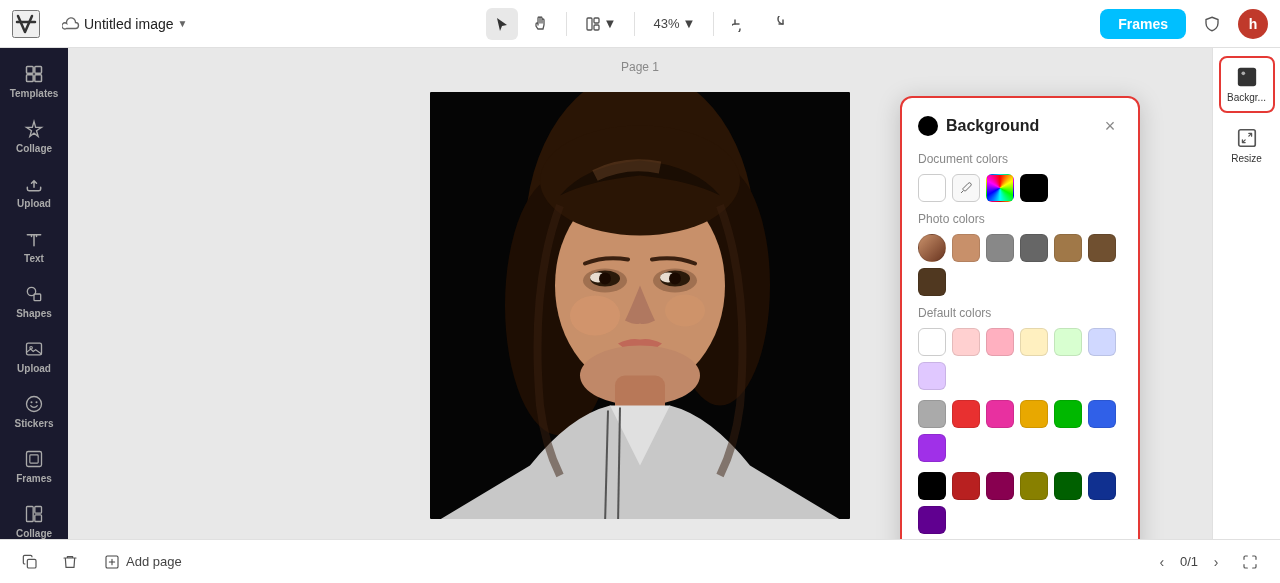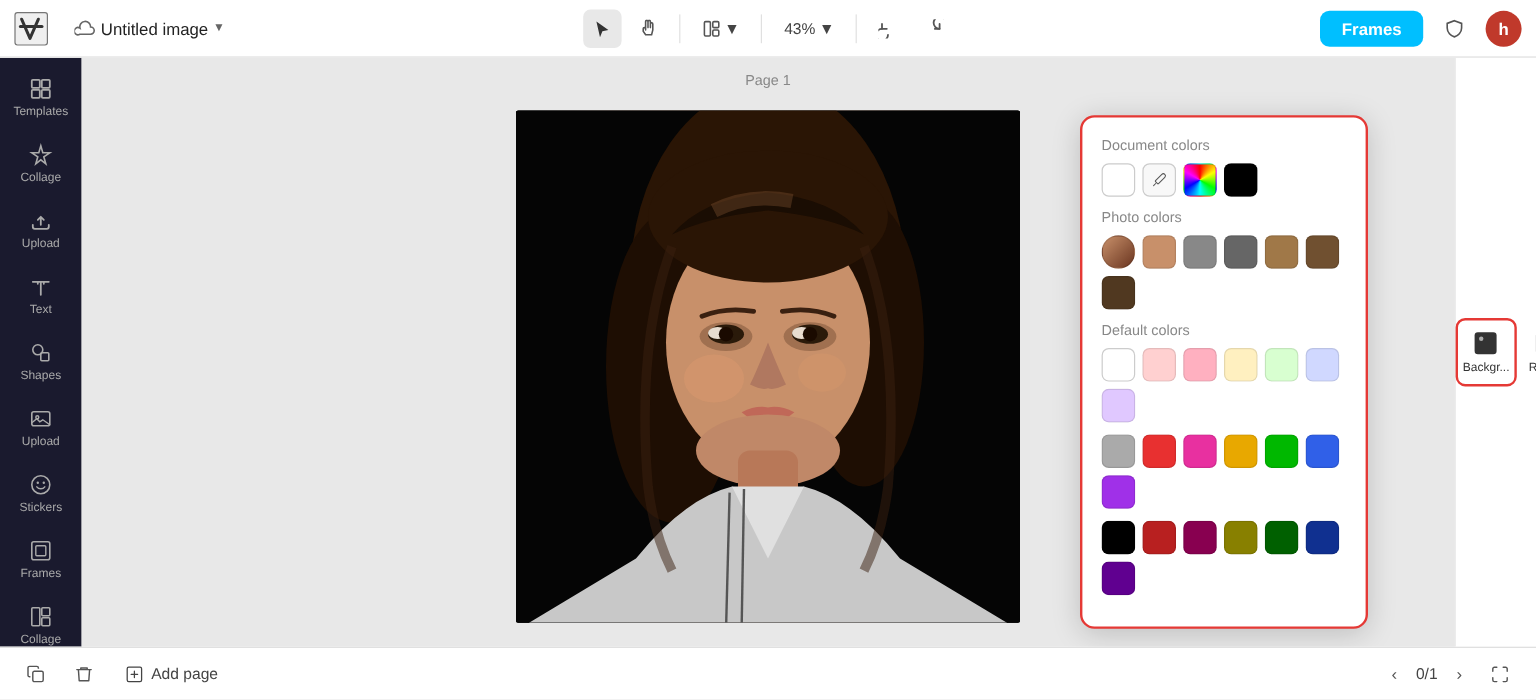--- a/index.html
+++ b/index.html
@@ -85,21 +85,21 @@
       width: 56px;
       display: flex;
       flex-direction: column;
       align-items: center;
       padding: 8px 4px;
       border-radius: 8px;
       cursor: pointer;
       color: #aaa;
       gap: 4px;
     }
-    .sidebar-item .label { font-size: 10px; text-align: center; }
+    .sidebar-item .label { font-size: 10px; text-align: center; font-weight: bold; }
 
     
     .canvas-area {
       flex: 1;
       background: #e8e8e8;
       position: relative;
       display: flex;
       flex-direction: column;
       align-items: center;
       padding: 20px;
@@ -130,21 +130,21 @@
         radial-gradient(ellipse 60% 70% at 50% 45%, #c8906a 0%, #a0704a 30%, #7a5035 55%, #3a2010 80%, #000 100%);
       position: relative;
     }
 
     
     .right-panel {
       width: 68px;
       background: #fff;
       border-left: 1px solid #e0e0e0;
       display: flex;
-      flex-direction: row;
+      flex-direction: column;
       align-items: center;
       padding: 8px 0;
       gap: 4px;
     }
     .right-item {
       width: 56px;
       display: flex;
       flex-direction: column;
       align-items: center;
       padding: 8px 4px;
@@ -435,20 +435,27 @@
 
           <path d="M165 90 Q195 75 230 82" stroke="#7a5030" stroke-width="12" fill="none" opacity="0.4"></path>
 
           <ellipse cx="165" cy="230" rx="25" ry="20" fill="#e8a070" opacity="0.3"></ellipse>
           <ellipse cx="255" cy="225" rx="20" ry="16" fill="#e8a070" opacity="0.2"></ellipse>
         </svg>
       </div>
     </div>
 
     <div class="bg-panel">
+      <div class="bg-panel-header">
+        <div class="bg-panel-title-area">
+          <div class="bg-circle"></div>
+          <span class="bg-title">Background</span>
+        </div>
+        <button class="close-btn">×</button>
+      </div>
 
       <div class="section-label">Document colors</div>
       <div class="color-row">
         <div class="color-swatch white" style="background:#fff;"></div>
         <button class="eyedropper-btn">
           <svg width="14" height="14" viewBox="0 0 24 24" fill="none">
             <path d="M20 4a3 3 0 00-4.24 0l-9 9a1 1 0 000 1.41l2.83 2.83a1 1 0 001.41 0l9-9A3 3 0 0020 4z" stroke="#555" stroke-width="1.5"></path>
             <path d="M4 20l3-3" stroke="#555" stroke-width="1.5" stroke-linecap="round"></path>
           </svg>
         </button>

